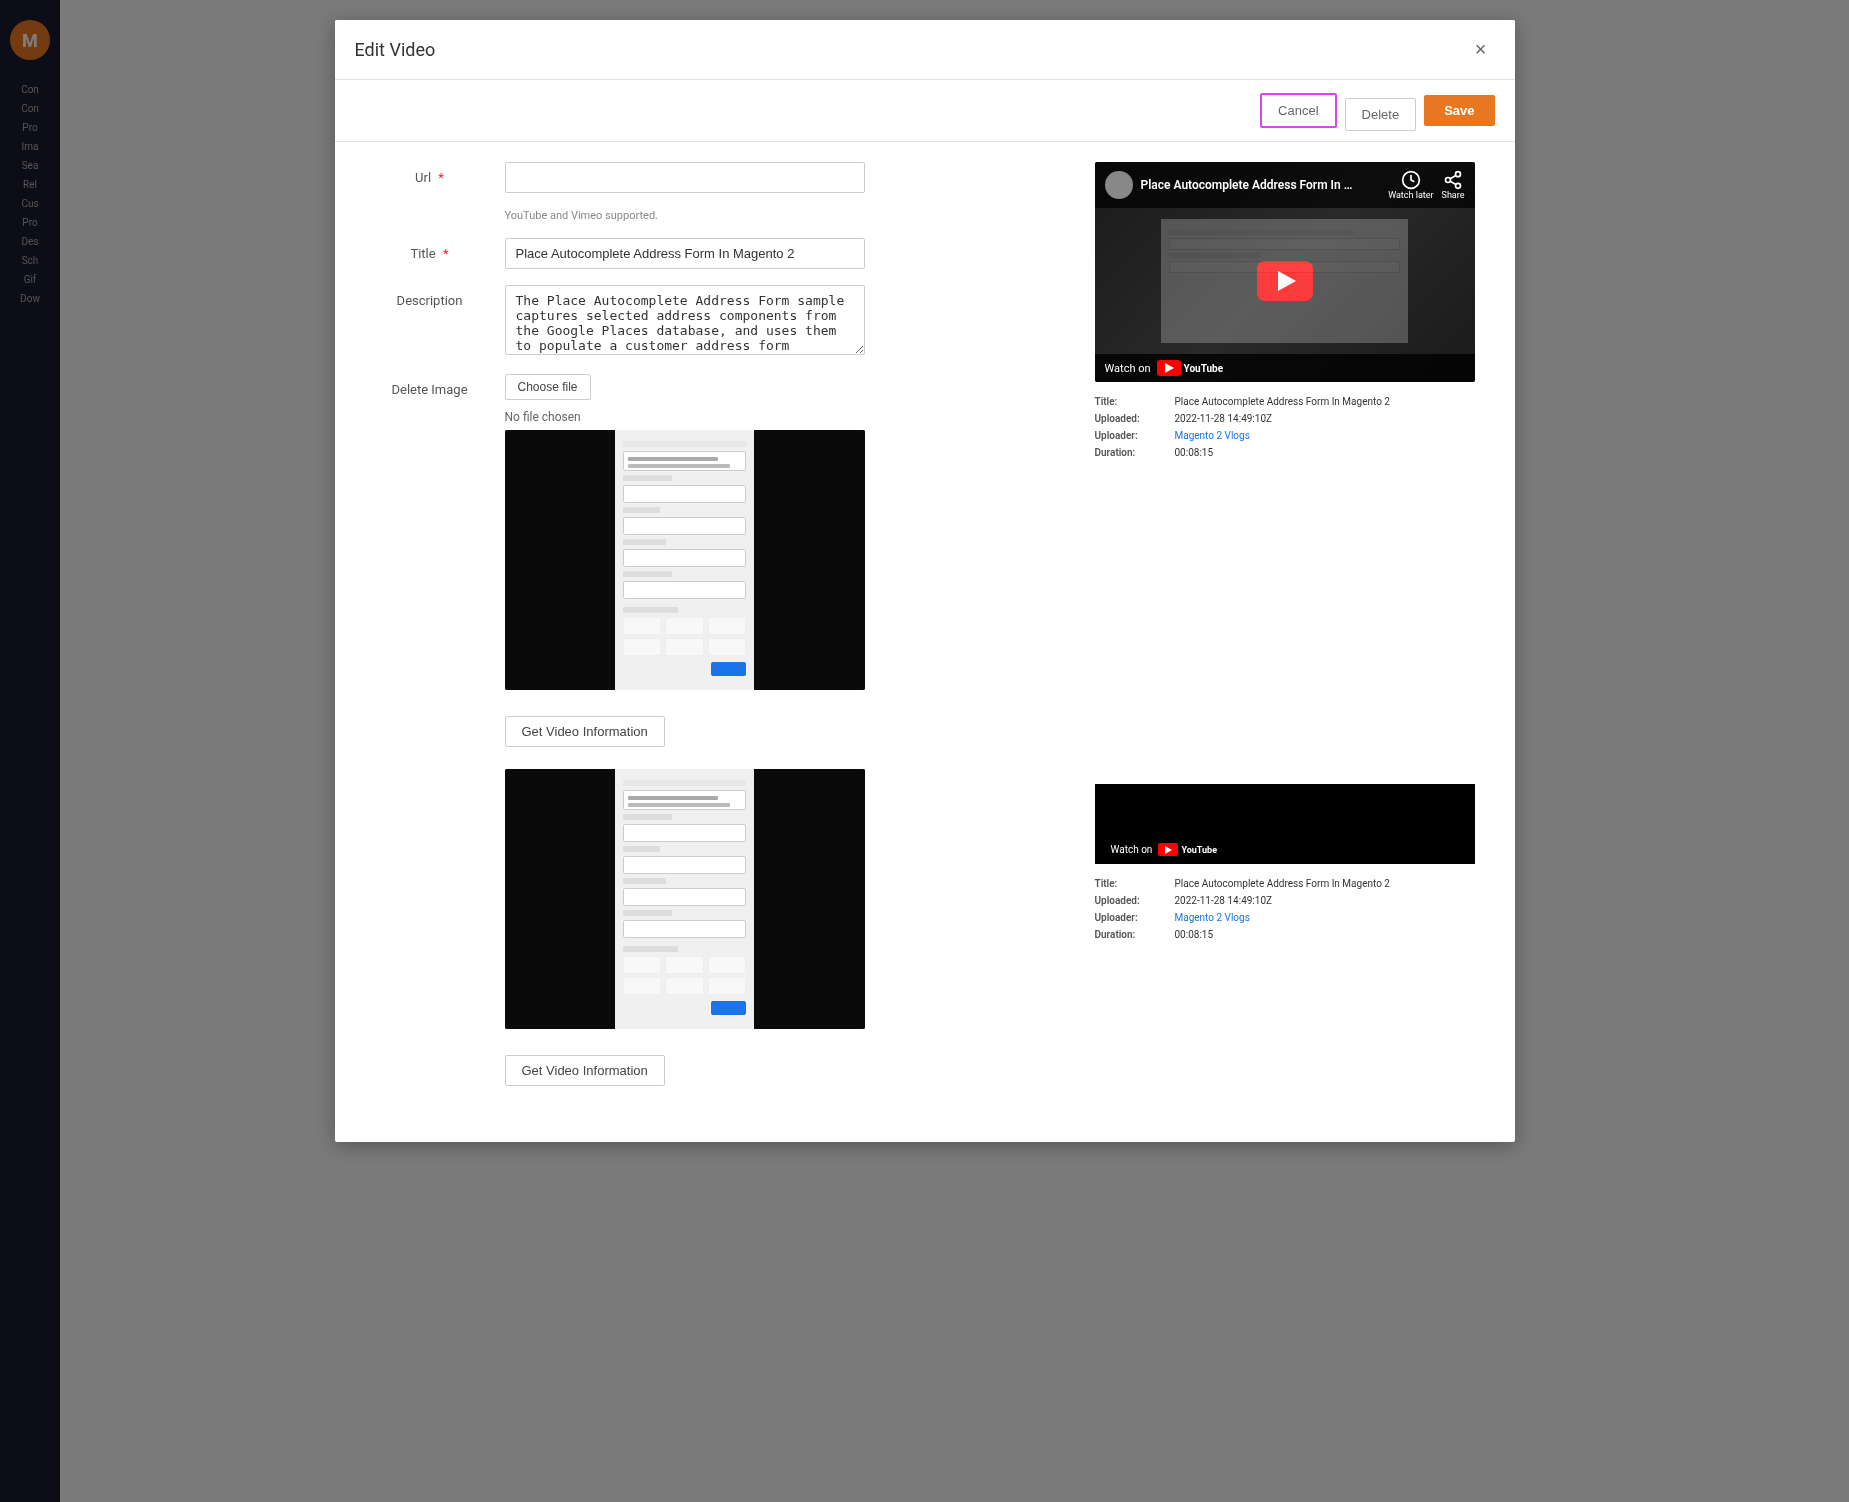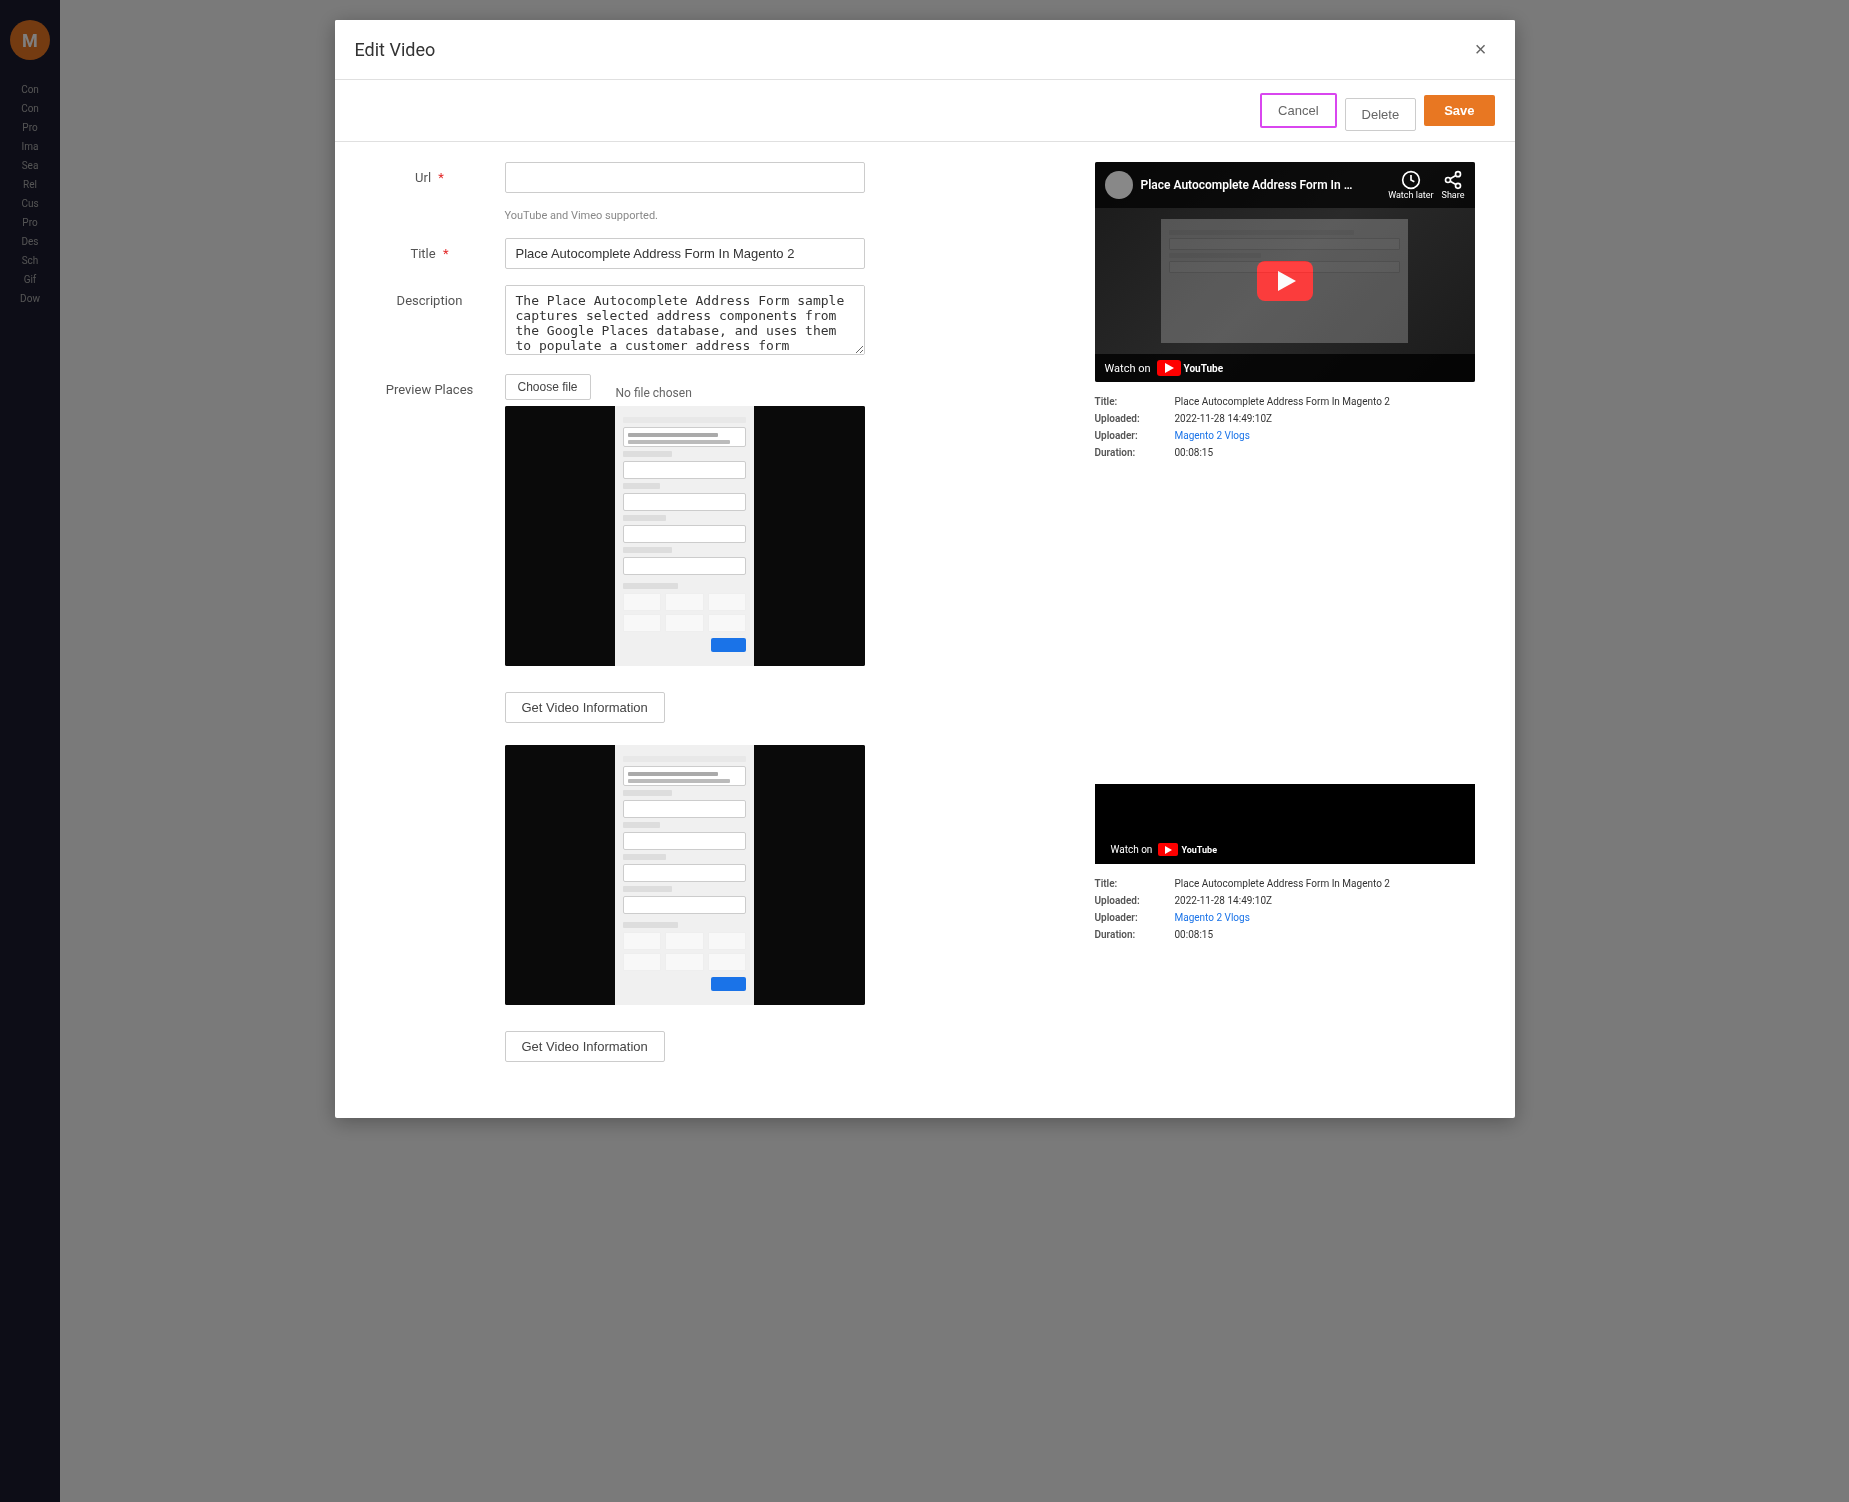--- a/index.html
+++ b/index.html
@@ -173,22 +173,23 @@
 
     textarea.form-input {
       max-width: 360px;
       height: 70px;
       resize: vertical;
     }
 
     
     .file-input-row {
       display: flex;
-      align-items: flex-end;
-      gap: 25px;
+      align-items: flex-start;
+      gap: 10px;
+      flex-direction: column;
     }
     .btn-choose-file {
       background: white;
       border: 1px solid #ccc;
       padding: 5px 12px;
       cursor: pointer;
       font-size: 12px;
       color: #444;
       border-radius: 2px;
     }
@@ -446,21 +447,21 @@
           </div>
 
           <div class="form-row">
             <div class="form-label">Description</div>
             <div class="form-field">
               <textarea class="form-input" style="">The Place Autocomplete Address Form sample captures selected address components from the Google Places database, and uses them to populate a customer address form (billing address and shipping address).</textarea>
             </div>
           </div>
 
           <div class="form-row">
-            <div class="form-label">Preview Places</div>
+            <div class="form-label">Delete Image</div>
             <div class="form-field">
               <div class="file-input-row">
                 <button class="btn-choose-file">Choose file</button>
                 <span class="file-no-chosen">No file chosen</span>
               </div>
 
               <div class="preview-image-container">
                 <div class="preview-img-placeholder">
                   <div class="fake-screenshot">
                     <div class="fake-screenshot-left"></div>

